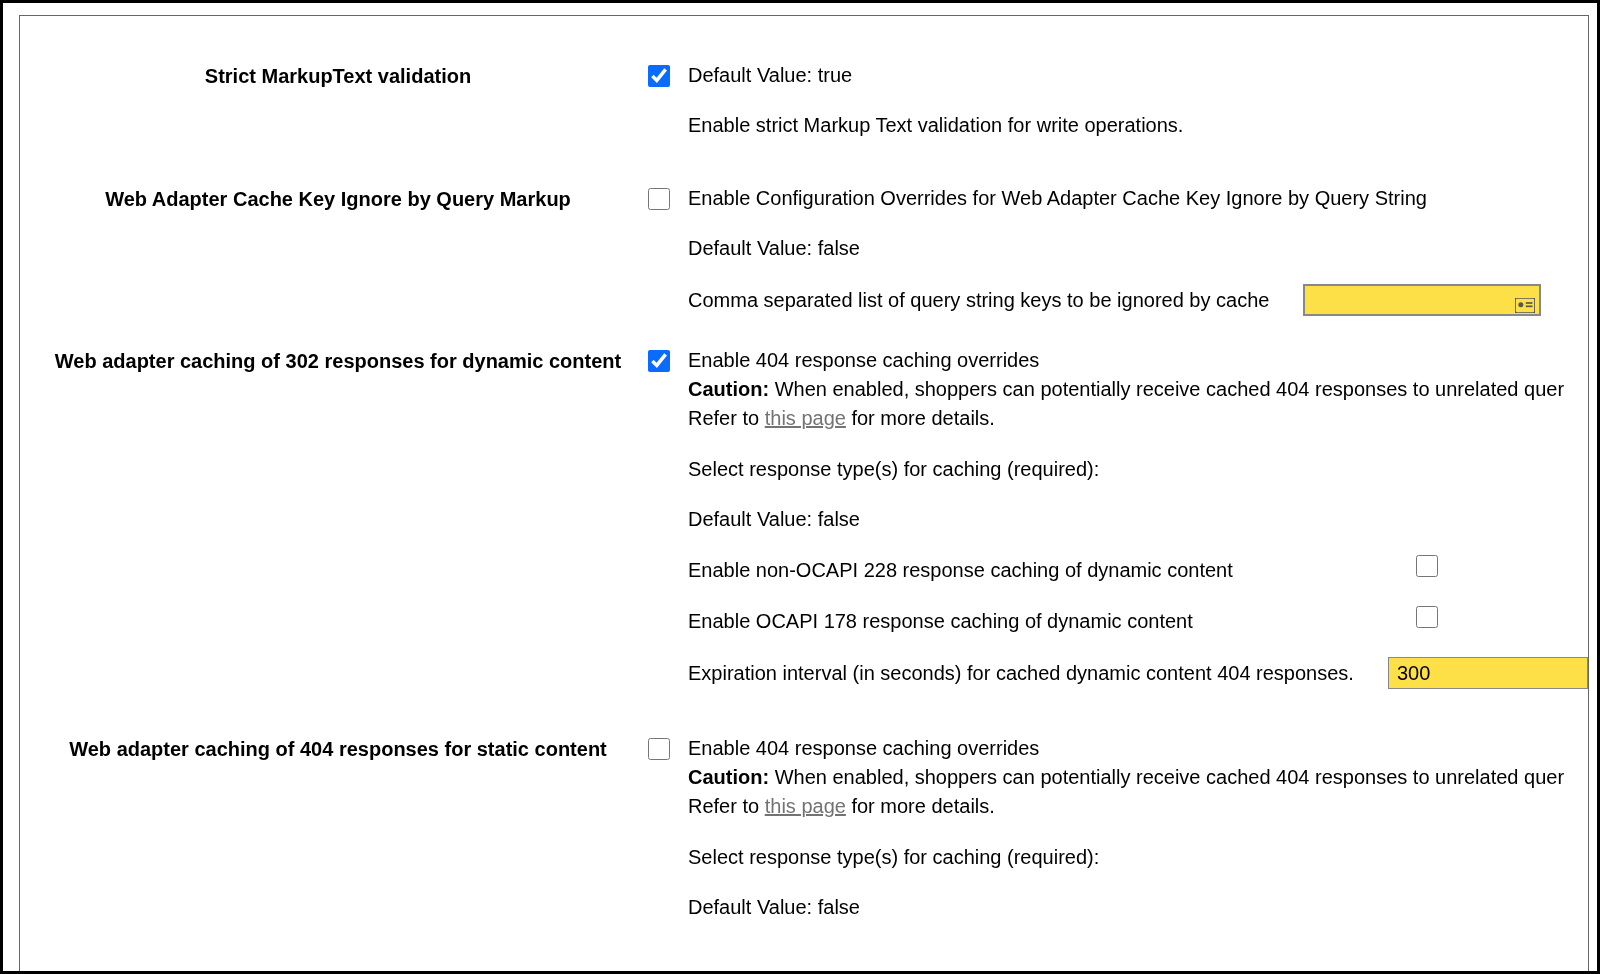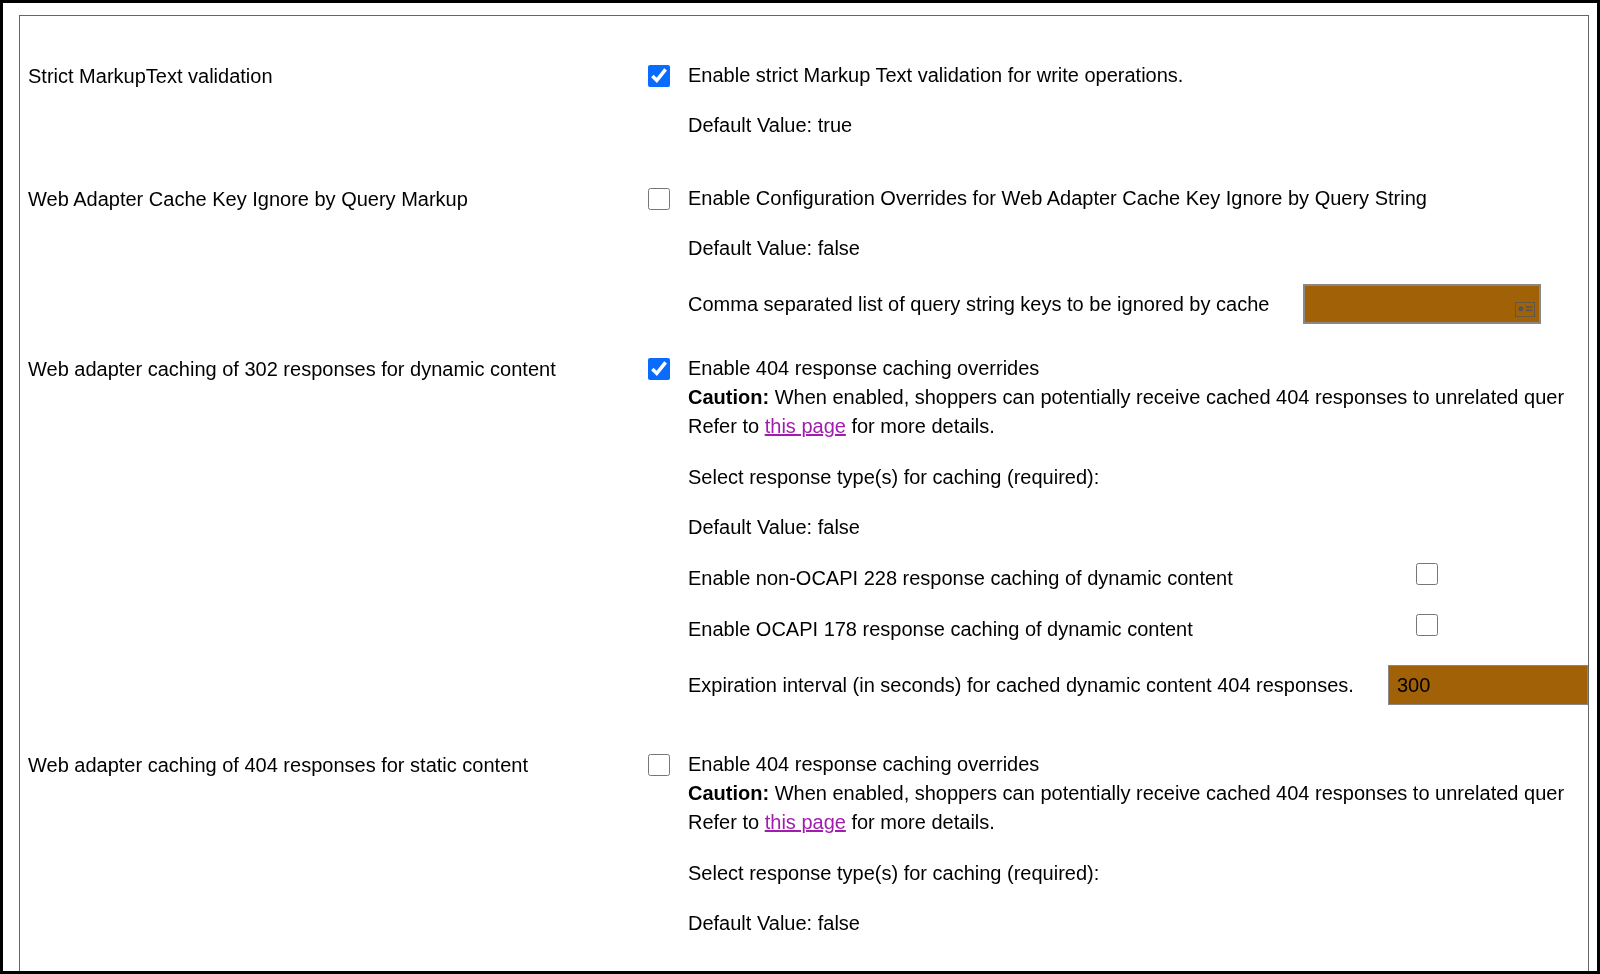--- a/index.html
+++ b/index.html
@@ -31,22 +31,23 @@
       display: flex;
       align-items: flex-start;
       padding: 0 0 45px 8px;
     }
     .row.tight {
       padding-bottom: 30px;
     }
     .label-col {
       width: 620px;
       flex-shrink: 0;
-      font-weight: 400;
+      font-weight: 700;
       padding-top: 4px;
+      text-align: center;
     }
     .checkbox-col {
       width: 40px;
       flex-shrink: 0;
       padding-top: 4px;
     }
     .desc-col {
       flex: 1;
       line-height: 1.4;
     }
@@ -74,33 +75,33 @@
     }
     input[type="checkbox"] {
       width: 22px;
       height: 22px;
       cursor: pointer;
       accent-color: #0a6cff;
       border-radius: 4px;
     }
     input[type="text"] {
       border: 2px solid #888;
-      height: 40px;
+      height: 32px;
       font-size: 20px;
       padding: 2px 8px;
-      background: #a16207;
+      background: #fde047;
     }
     .text-input-narrow {
       width: 238px;
     }
     .text-input-wide {
       width: 200px;
     }
     a {
-      color: #a21caf;
+      color: #737373;
       text-decoration: underline;
     }
     .caution-label {
       font-weight: 700;
     }
     .inline-input-row {
       display: flex;
       align-items: center;
       gap: 34px;
     }
@@ -126,22 +127,22 @@
 
 <div class="outer-frame">
   <div class="inner-frame">
 
     <div class="row">
       <div class="label-col">Strict MarkupText validation</div>
       <div class="checkbox-col">
         <input type="checkbox" checked="" style="">
       </div>
       <div class="desc-col">
+        <div class="desc-block">Default Value: true</div>
         <div class="desc-block">Enable strict Markup Text validation for write operations.</div>
-        <div class="desc-block">Default Value: true</div>
       </div>
     </div>
 
     <div class="row tight">
       <div class="label-col">Web Adapter Cache Key Ignore by Query Markup</div>
       <div class="checkbox-col">
         <input type="checkbox" style="">
       </div>
       <div class="desc-col">
         <div class="desc-block">Enable Configuration Overrides for Web Adapter Cache Key Ignore by Query String</div>

